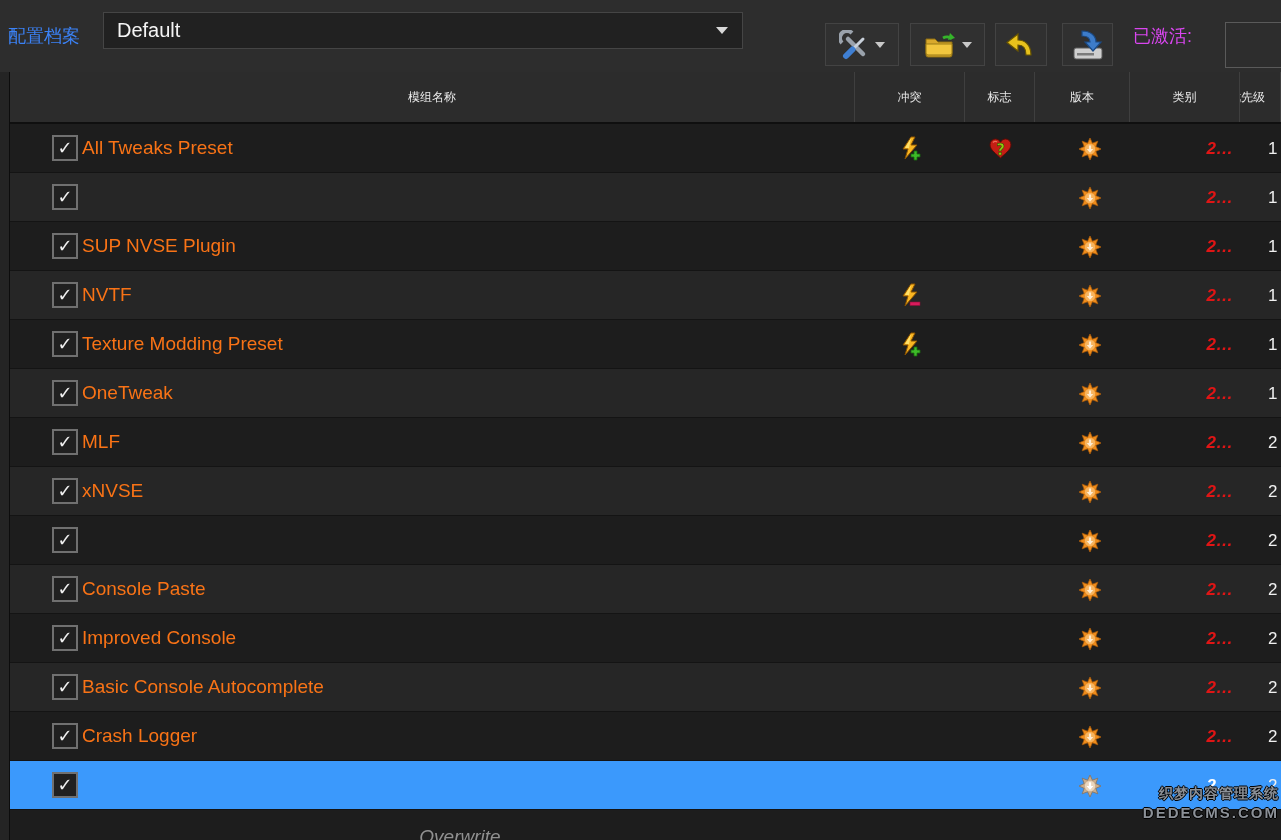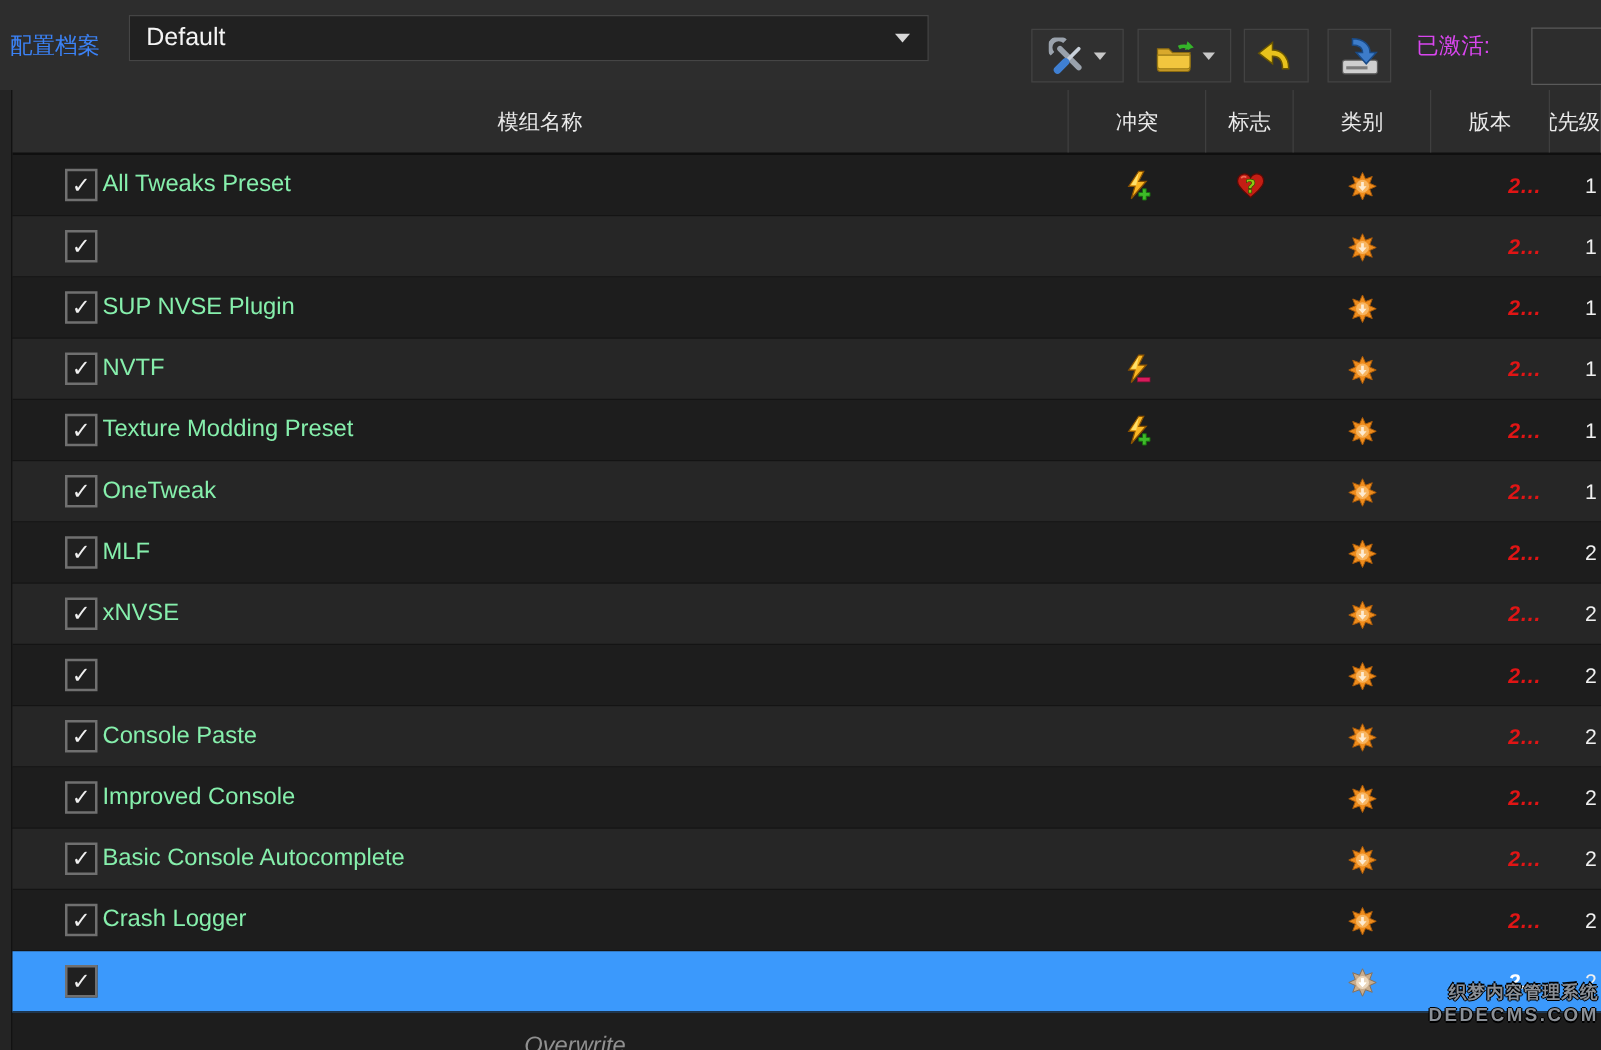--- a/index.html
+++ b/index.html
@@ -30,41 +30,41 @@
   .activated-label{position:absolute;left:1133px;top:0;height:72px;line-height:72px;
     color:#d946ef;font-size:18px;}
   .activated-box{position:absolute;left:1225px;top:22px;width:80px;height:46px;
     border:1px solid #5a5a5a;box-sizing:border-box;background:#2d2d2d;}
   
   .left-gutter{position:absolute;left:0;top:72px;width:9px;height:768px;background:#242424;
     border-right:1px solid #0c0c0c;}
   .thead{position:absolute;left:10px;top:72px;width:1271px;height:52px;background:#2c2c2c;
     border-bottom:2px solid #0f0f0f;box-sizing:border-box;display:flex;}
   .th{height:100%;display:flex;align-items:center;justify-content:center;
-    color:#eaeaea;font-size:17px;border-right:1px solid #3f3f3f;box-sizing:border-box;
+    color:#eaeaea;font-size:12px;border-right:1px solid #3f3f3f;box-sizing:border-box;
     overflow:hidden;white-space:nowrap;}
   .th-name{width:845px;}
   .th-conflict{width:110px;}
   .th-flags{width:70px;}
   .th-category{width:110px;}
   .th-version{width:95px;}
   .th-priority{flex:1;justify-content:flex-start;}
   .th-priority .shift{margin-left:-11px;}
   .rows{position:absolute;left:10px;top:124px;width:1271px;}
   .row{position:relative;width:1271px;height:49px;border-bottom:1px solid #141414;
     box-sizing:border-box;}
   .row.dark{background:#1d1d1d;}
   .row.light{background:#262626;}
   .row.selected{background:#3b99fc;}
   .cb{position:absolute;left:42px;top:50%;transform:translateY(-50%);
     width:26px;height:26px;background:#202020;border:2px solid #707070;box-sizing:border-box;
     display:flex;align-items:center;justify-content:center;}
   .ck{color:#f0f0f0;font-size:18px;font-weight:bold;line-height:1;}
   .mname{position:absolute;left:72px;top:0;height:49px;line-height:48px;
-    color:#86efac;font-size:19px;white-space:nowrap;}
+    color:#f97316;font-size:19px;white-space:nowrap;}
   .cell{position:absolute;top:0;height:49px;display:flex;align-items:center;}
   .c-conf{left:845px;width:110px;justify-content:center;}
   .c-flag{left:955px;width:70px;justify-content:center;}
   .c-cat{left:1025px;width:110px;justify-content:center;}
   .c-ver{left:1135px;width:88px;justify-content:flex-end;
     color:#e01515;font-size:17px;font-weight:bold;font-style:italic;}
   .c-pri{left:1258px;width:40px;color:#f0f0f0;font-size:17px;justify-content:flex-start;}
   .row.selected .c-ver{color:#ffffff;}
   .row.selected .mname{color:#000000;margin-top:44px;}
   .row.selected .c-cat svg{filter:grayscale(0.75) brightness(1.15);}
@@ -138,25 +138,25 @@
 <div class="thead">
   <div class="th th-name">
       <span>模组名称</span>
     </div>
   <div class="th th-conflict">
       <span>冲突</span>
     </div>
   <div class="th th-flags">
       <span>标志</span>
     </div>
+  <div class="th th-version">
+      <span>版本</span>
+    </div>
   <div class="th th-category">
       <span>类别</span>
-    </div>
-  <div class="th th-version">
-      <span>版本</span>
     </div>
   <div class="th th-priority">
       <span class="shift">优先级</span>
     </div>
 </div>
 
 <div class="rows" id="rows">
     <div class="row dark">
       <span class="cb">
         <span class="ck">✓</span>

